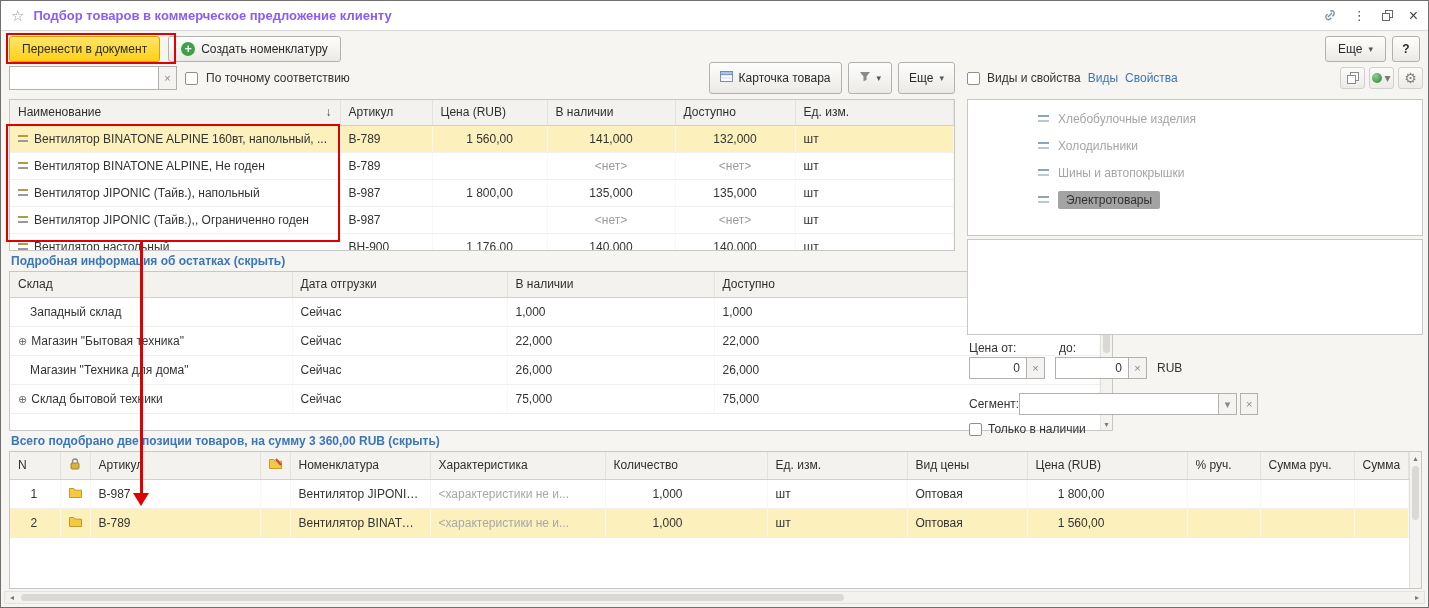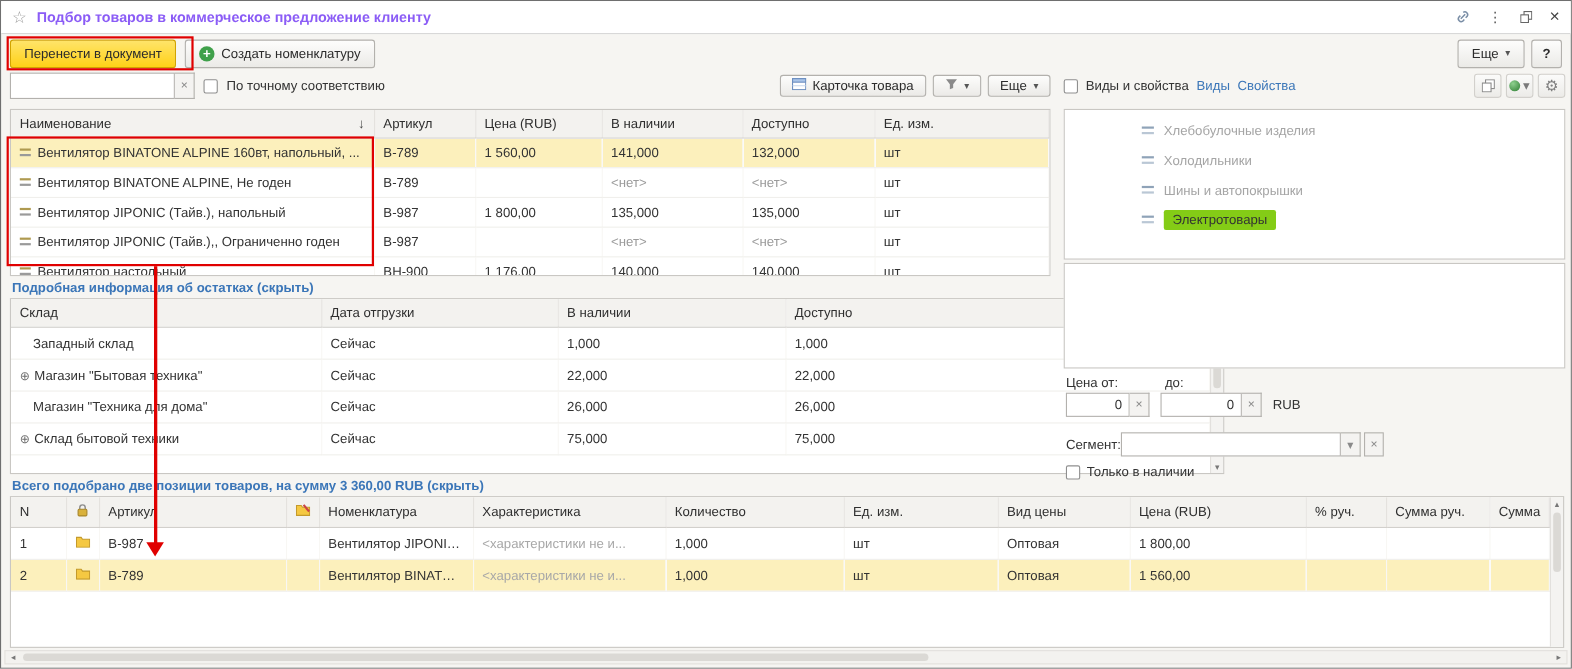--- a/index.html
+++ b/index.html
@@ -14,21 +14,21 @@
 .wbtn{cursor:pointer;display:inline-flex;align-items:center;line-height:1}
 .wbtn.dots{font-size:13px}
 .wbtn.close{font-size:16px;color:#444}
 
 
 .toolbar{position:absolute;top:31px;left:0;right:0;height:33px;display:flex;align-items:center;gap:8px;padding:0 8px}
 .btn{display:inline-flex;align-items:center;gap:6px;height:26px;padding:0 12px;background:linear-gradient(#fdfdfc,#ebeae7);border:1px solid #b3b1ad;border-radius:3px;font:inherit;color:#2b2b2b;cursor:pointer;white-space:nowrap}
 .btn .caret{font-size:9px;color:#555}
 .btn.yellow{background:linear-gradient(#ffe46a,#ffd117);border-color:#d2a400;font-weight:normal}
 .btn.help{width:28px;justify-content:center;font-weight:bold}
-.btn.sm{height:20px;padding:0 10px}
+.btn.sm{height:32px;padding:0 10px}
 .tb-right{margin-left:auto;display:flex;gap:6px;align-items:center}
 .plus-ball{width:14px;height:14px;min-width:14px;border-radius:50%;background:#3FA04A;color:#fff;font-size:12px;line-height:14px;text-align:center;font-weight:bold}
 
 
 #search-row{position:absolute;top:64px;left:8px;width:946px;height:26px;display:flex;align-items:center;gap:8px}
 .igroup{display:inline-flex;align-items:stretch;height:24px}
 .inp{border:1px solid #b3b1ad;background:#fff;padding:0 6px;font:inherit;height:100%;color:#333}
 #search-input{width:150px}
 .sq-btn{width:18px;border:1px solid #b3b1ad;border-left:none;background:#f4f3f1;color:#8a8a8a;display:inline-flex;align-items:center;justify-content:center;cursor:pointer;font-size:11px}
 .sq-btn.solo{border-left:1px solid #b3b1ad;margin-left:3px}
@@ -46,21 +46,21 @@
 
 
 .tblwrap{position:absolute;background:#fff;border:1px solid #c9c7c3;overflow:hidden}
 #products-wrap{top:98px;left:8px;width:946px;height:152px}
 #stock-wrap{top:270px;left:8px;width:1104px;height:160px}
 #picked-wrap{top:450px;left:8px;width:1413px;height:138px}
 table{border-collapse:collapse;table-layout:fixed;width:100%}
 th{height:25px;background:#f3f2ef;border-bottom:1px solid #d2d0cc;border-right:1px solid #e4e2de;font-weight:normal;text-align:left;padding:0 8px;color:#2f2f2f;white-space:nowrap;overflow:hidden;cursor:pointer}
 td{height:27px;border-bottom:1px solid #f0efec;border-right:1px solid #f8f7f4;padding:0 8px;white-space:nowrap;overflow:hidden;text-overflow:ellipsis}
 tr.sel td{background:#FCF0BC}
-td.num{text-align:left}
+td.num{text-align:center}
 td.none{color:#9b9b9b}
 td.gray{color:#a8a8a8}
 .sort{float:right;color:#444}
 #stock-wrap table{width:calc(100% - 12px)}
 #stock-wrap td{height:29px}
 #picked-wrap table{width:calc(100% - 12px)}
 #picked-wrap th{height:27px}
 #picked-wrap td{height:29px}
 th.icoh,td.icoc{text-align:center;padding:0 4px}
 td.qty{padding-right:45px}
@@ -81,21 +81,21 @@
 
 
 #stock-link{position:absolute;top:253px;left:10px}
 #summary-link{position:absolute;top:433px;left:10px}
 
 
 #types-box{position:absolute;top:98px;left:966px;width:456px;height:137px;background:#fff;border:1px solid #c9c7c3;padding-top:5px}
 .titem{height:27px;display:flex;align-items:center;gap:9px;padding-left:70px;cursor:pointer}
 .ico-tree{display:inline-block;width:11px;height:7px;border-top:2px solid #8FA3B8;border-bottom:2px solid #BAC7D5}
 .tlabel{color:#a5a5a5}
-.tlabel.tsel{color:#333;background:#84cc16;padding:2px 8px;border-radius:2px}
+.tlabel.tsel{color:#333;background:#a3a3a3;padding:2px 8px;border-radius:2px}
 #values-box{position:absolute;top:238px;left:966px;width:456px;height:96px;background:#fff;border:1px solid #c9c7c3}
 #lbl-price-from{position:absolute;top:340px;left:968px}
 #lbl-price-to{position:absolute;top:340px;left:1058px}
 #price-inputs{position:absolute;top:356px;left:968px;display:flex;align-items:center;gap:10px;height:22px}
 #price-inputs .igroup{height:22px}
 .inp.numv{text-align:right}
 #price-from-input{width:58px}
 #price-to-input{width:74px}
 #segment-row{position:absolute;top:392px;left:968px;display:flex;align-items:center;gap:0;height:22px}
 #segment-row .igroup{height:22px}

